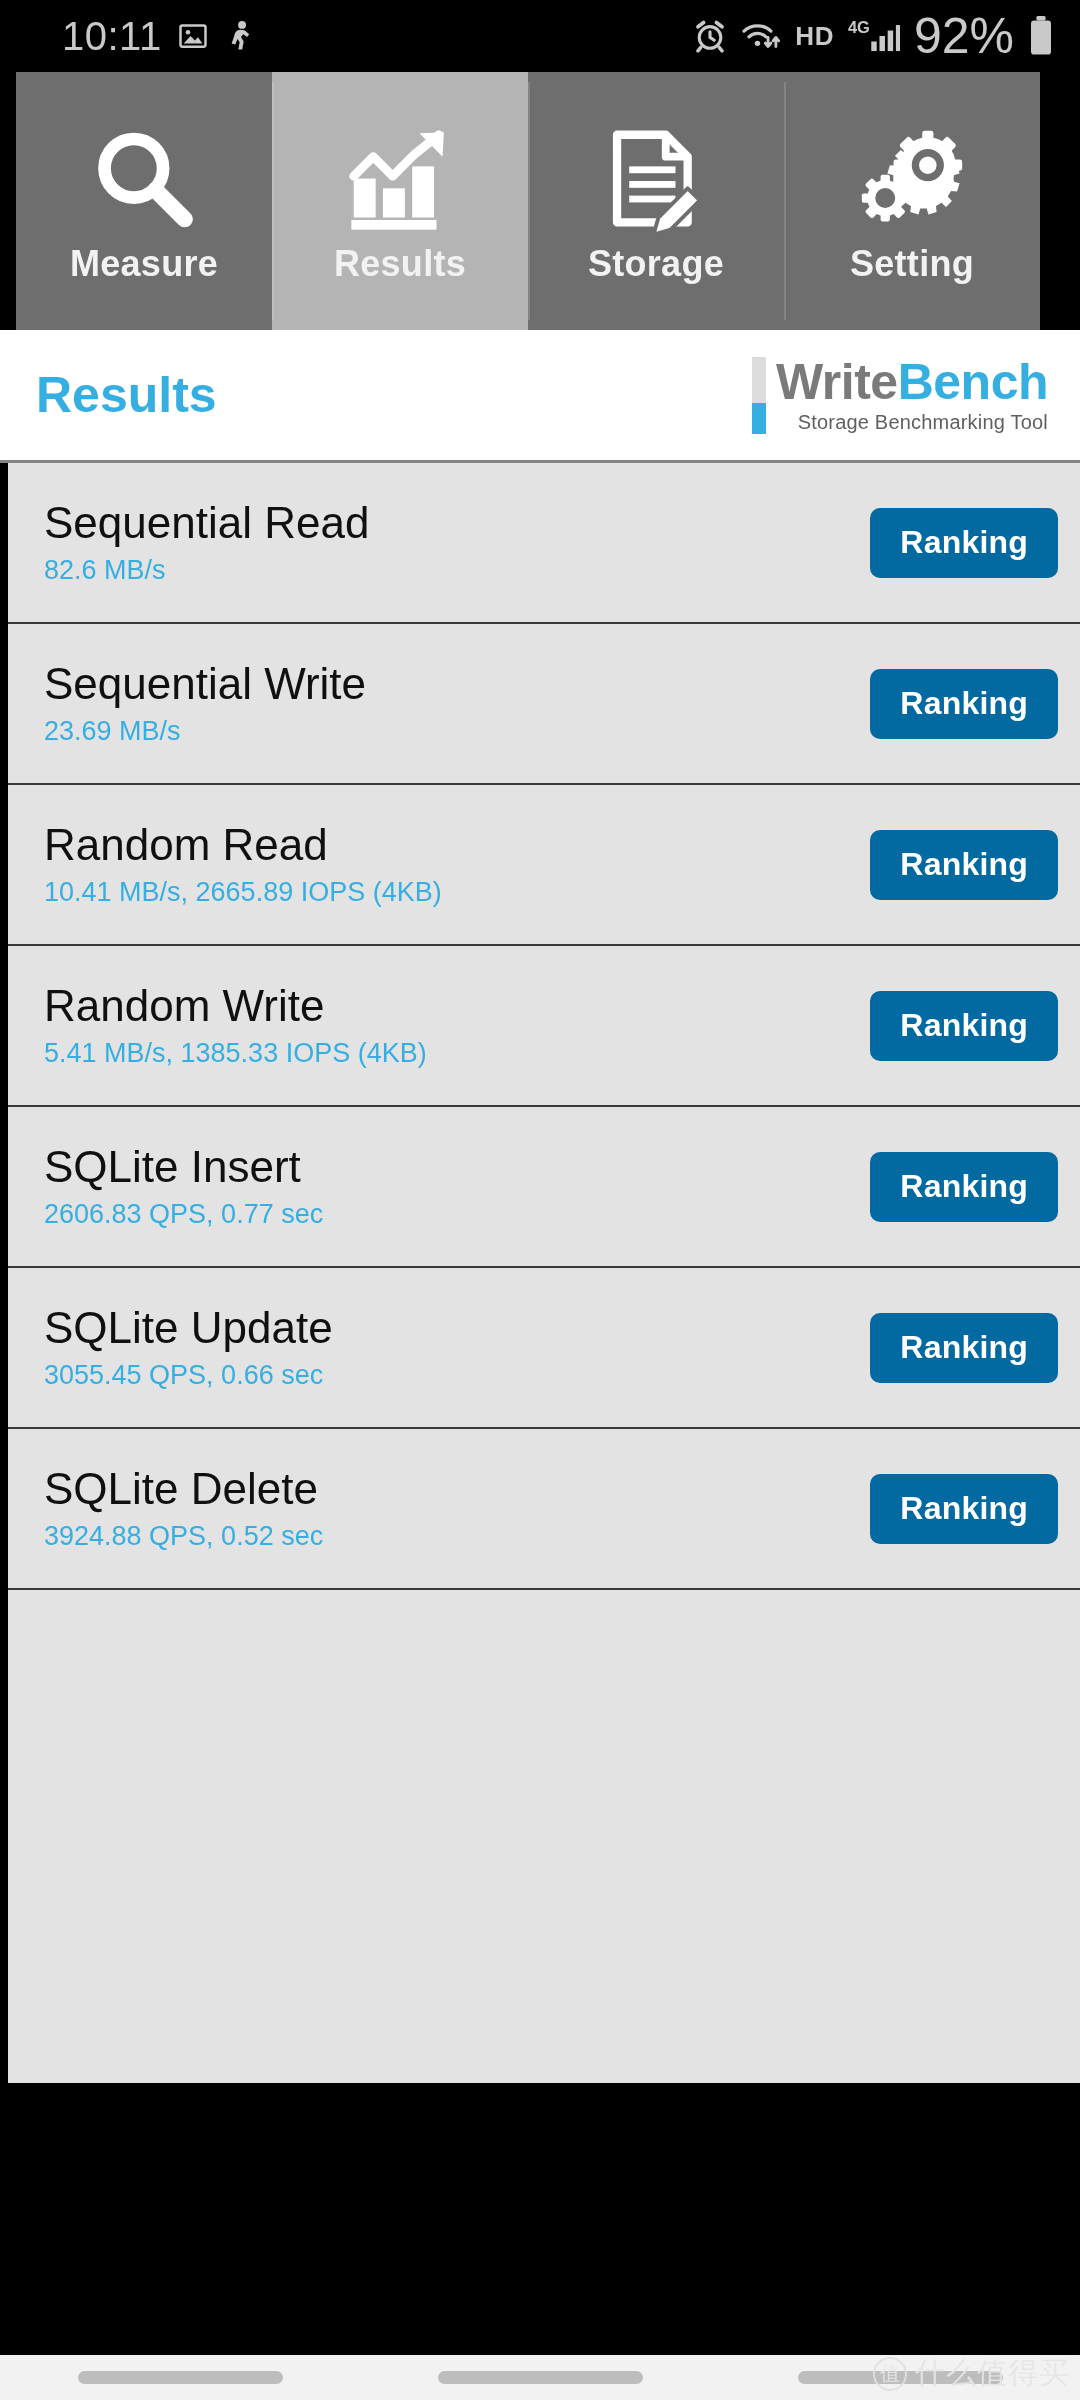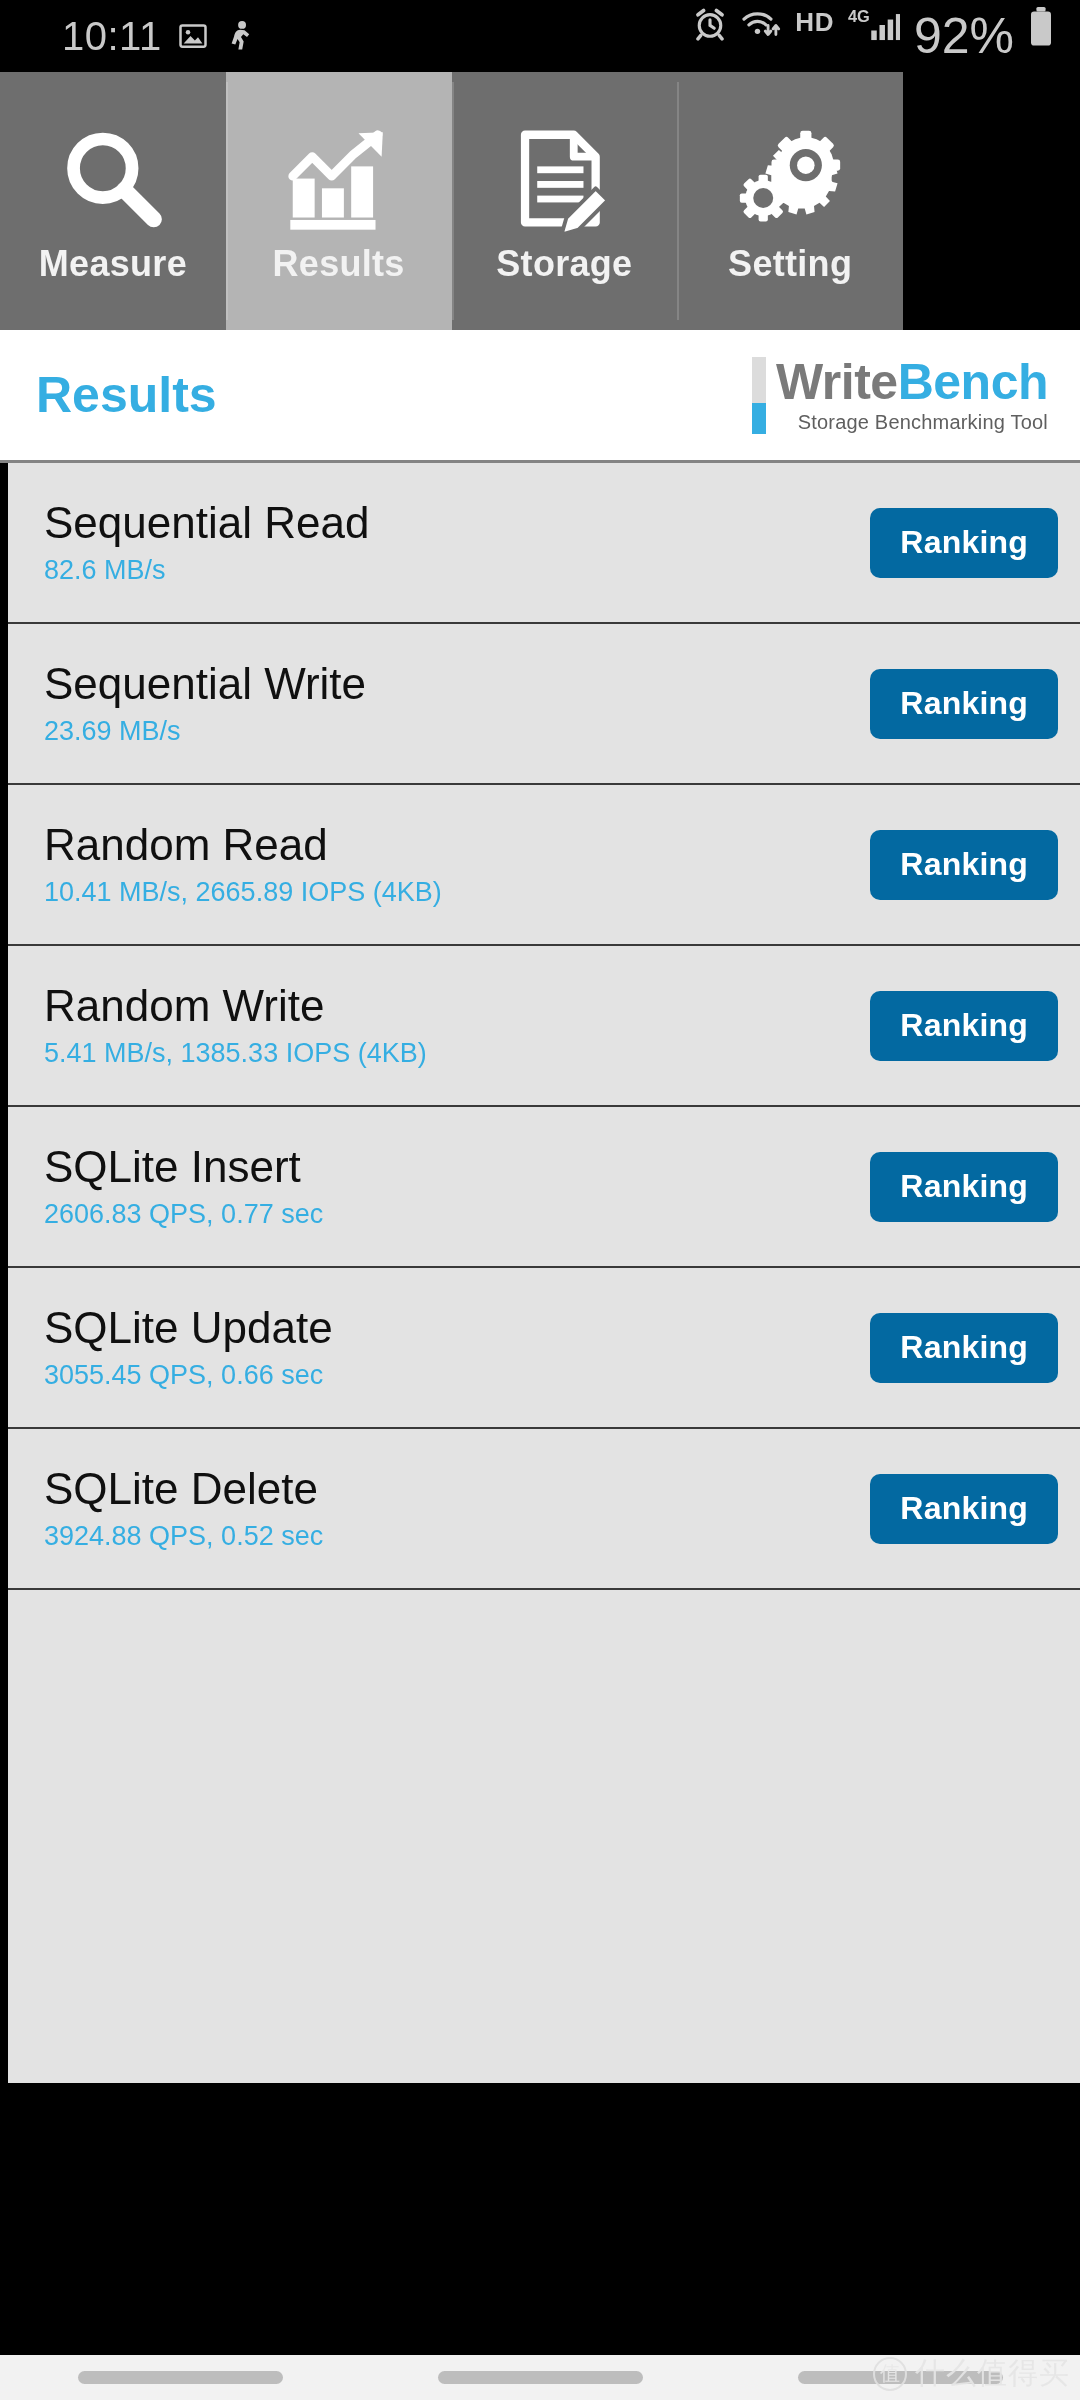--- a/index.html
+++ b/index.html
@@ -12,28 +12,28 @@
   #phone { position:relative; width:1080px; height:2400px; background:#000; }
 
   
   .statusbar {
     position:absolute; top:0; left:0; width:1080px; height:72px;
     background:#000; display:flex; align-items:center;
     padding:0 26px 0 62px; color:#c8c8c8;
   }
   .sb-left { display:flex; align-items:center; gap:16px; }
   .sb-time { font-size:40px; letter-spacing:0.5px; color:#c9c9c9; font-family:"Liberation Sans", sans-serif; }
-  .sb-right { margin-left:auto; display:flex; align-items:flex-start; gap:14px; }
+  .sb-right { margin-left:auto; display:flex; align-items:center; gap:14px; }
   .sb-ico { display:inline-flex; align-items:center; justify-content:center; }
   .sb-text { font-size:26px; color:#c9c9c9; font-weight:bold; letter-spacing:0.5px; }
   .sb-batt-text { font-size:50px; color:#c9c9c9; letter-spacing:0px; }
 
   
   .tabbar {
-    position:absolute; top:72px; left:0; width:903px; height:258px;
+    position:absolute; top:72px; left:16px; width:1024px; height:258px;
     display:flex; background:#6e6e6e;
   }
   .tab {
     flex:1 1 0; position:relative;
     display:flex; flex-direction:column; align-items:center; justify-content:center;
     background:#6e6e6e; color:#f0f0f0;
   }
   .tab.active { background:#b4b4b4; }
   .tab + .tab::before {
     content:""; position:absolute; left:0; top:10px; bottom:10px; width:2px;

